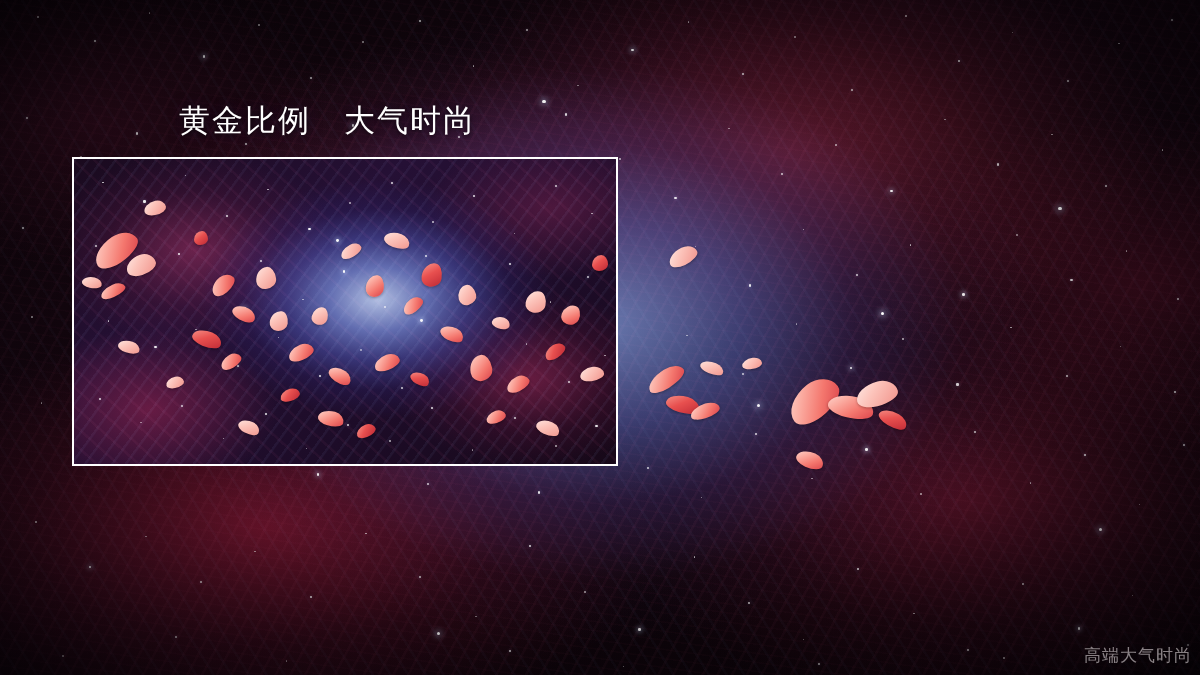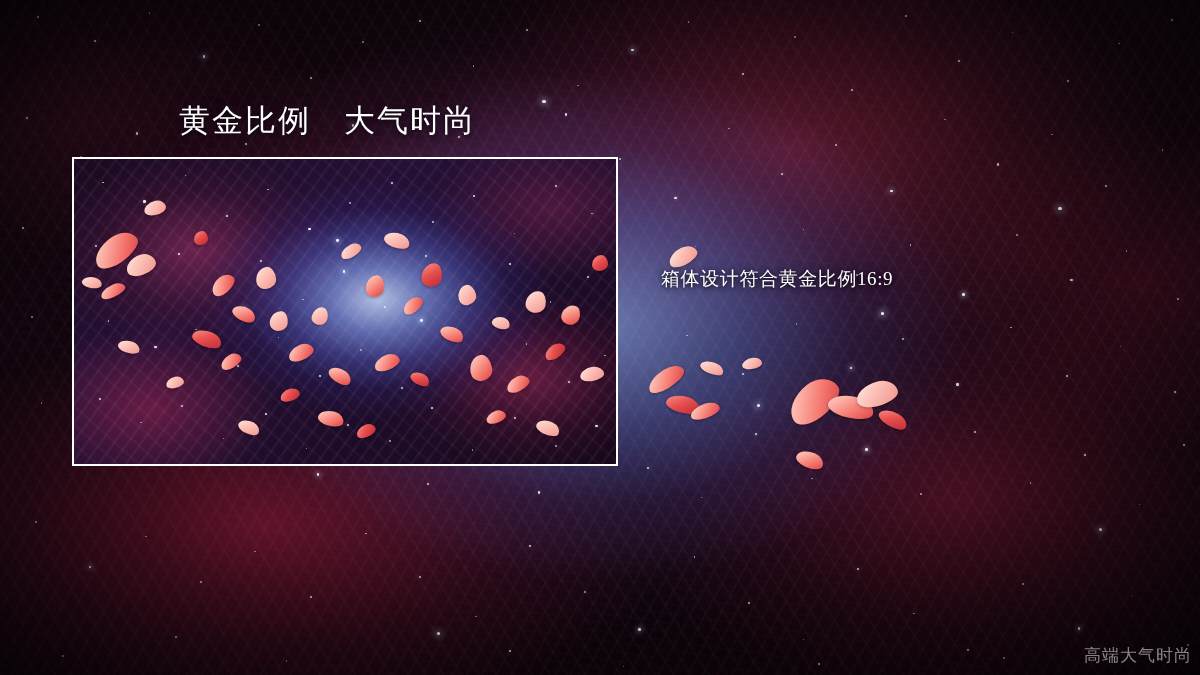--- a/index.html
+++ b/index.html
@@ -6,21 +6,21 @@
     margin: 0;
     padding: 0;
     background: #000;
   }
   #stage {
     position: relative;
     width: 1200px;
     height: 675px;
     overflow: hidden;
     background: #0a0308;
-    font-family: Liberation Serif, serif;
+    font-family: Liberation Mono, monospace;
   }
 
   
   .bg-layer {
     position: absolute;
     inset: 0;
     pointer-events: none;
   }
   #bg-base {
     background:
@@ -473,18 +473,17 @@
           <div class="petal pale" style="left: 164px; top: 262px; width: 22px; height: 13px; transform: rotate(28deg);"></div>
           <div class="petal" style="left: 412px; top: 252px; width: 20px; height: 12px; transform: rotate(-18deg);"></div>
           <div class="petal pale" style="left: 462px; top: 262px; width: 24px; height: 14px; transform: rotate(24deg);"></div>
           <div class="petal pale" style="left: 92px; top: 218px; width: 18px; height: 11px; transform: rotate(-12deg);"></div>
           <div class="petal deep" style="left: 518px; top: 96px; width: 16px; height: 16px; transform: rotate(0deg);"></div>
         </div>
     </div>
   </div>
 
   <div id="body-copy">
-    <div class="line">箱体设计符合黄金比例16:9</div>
   </div>
 
   <div id="watermark">高端大气时尚</div>
 
 </div>
 
 </body></html>

